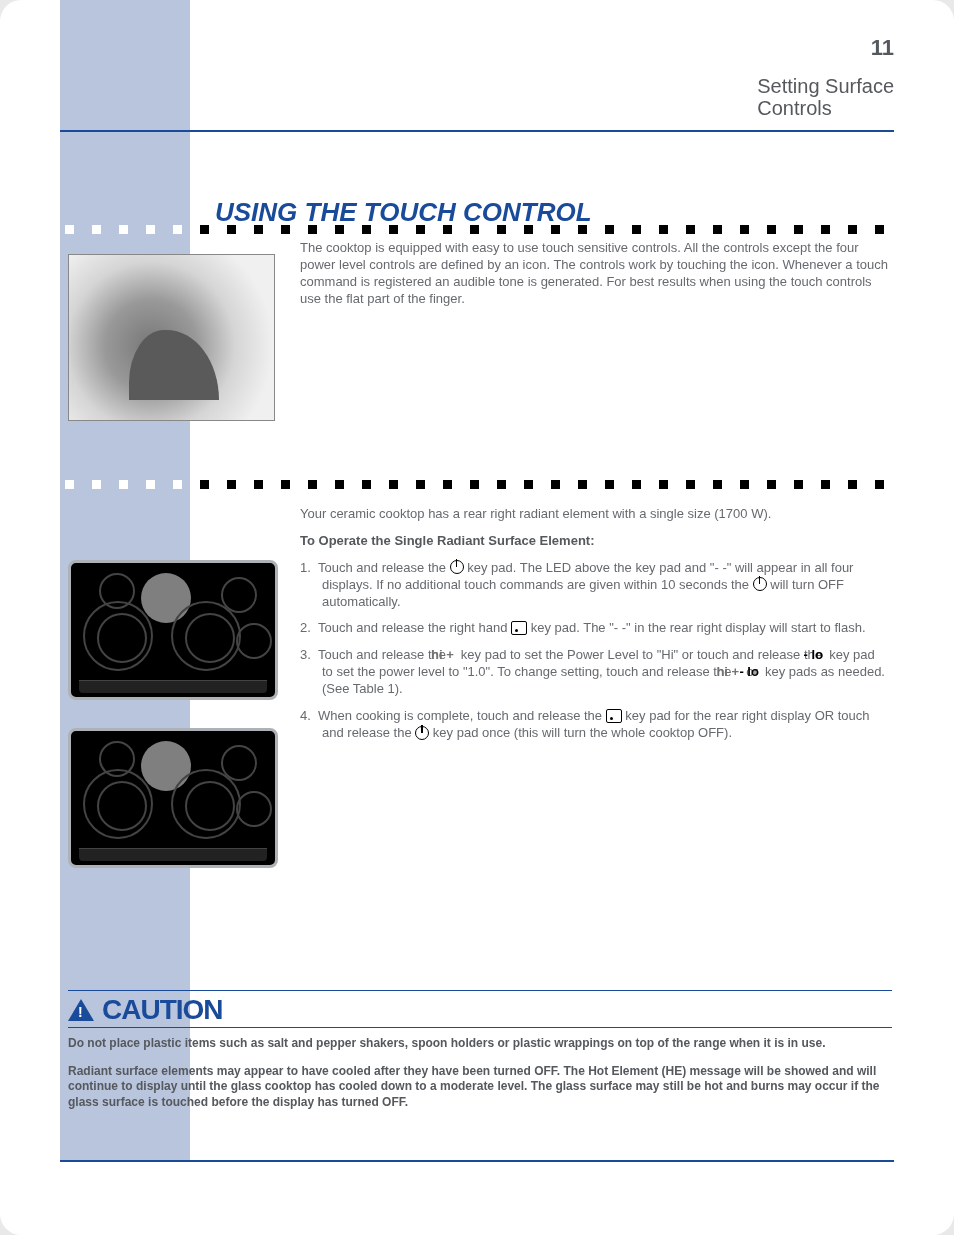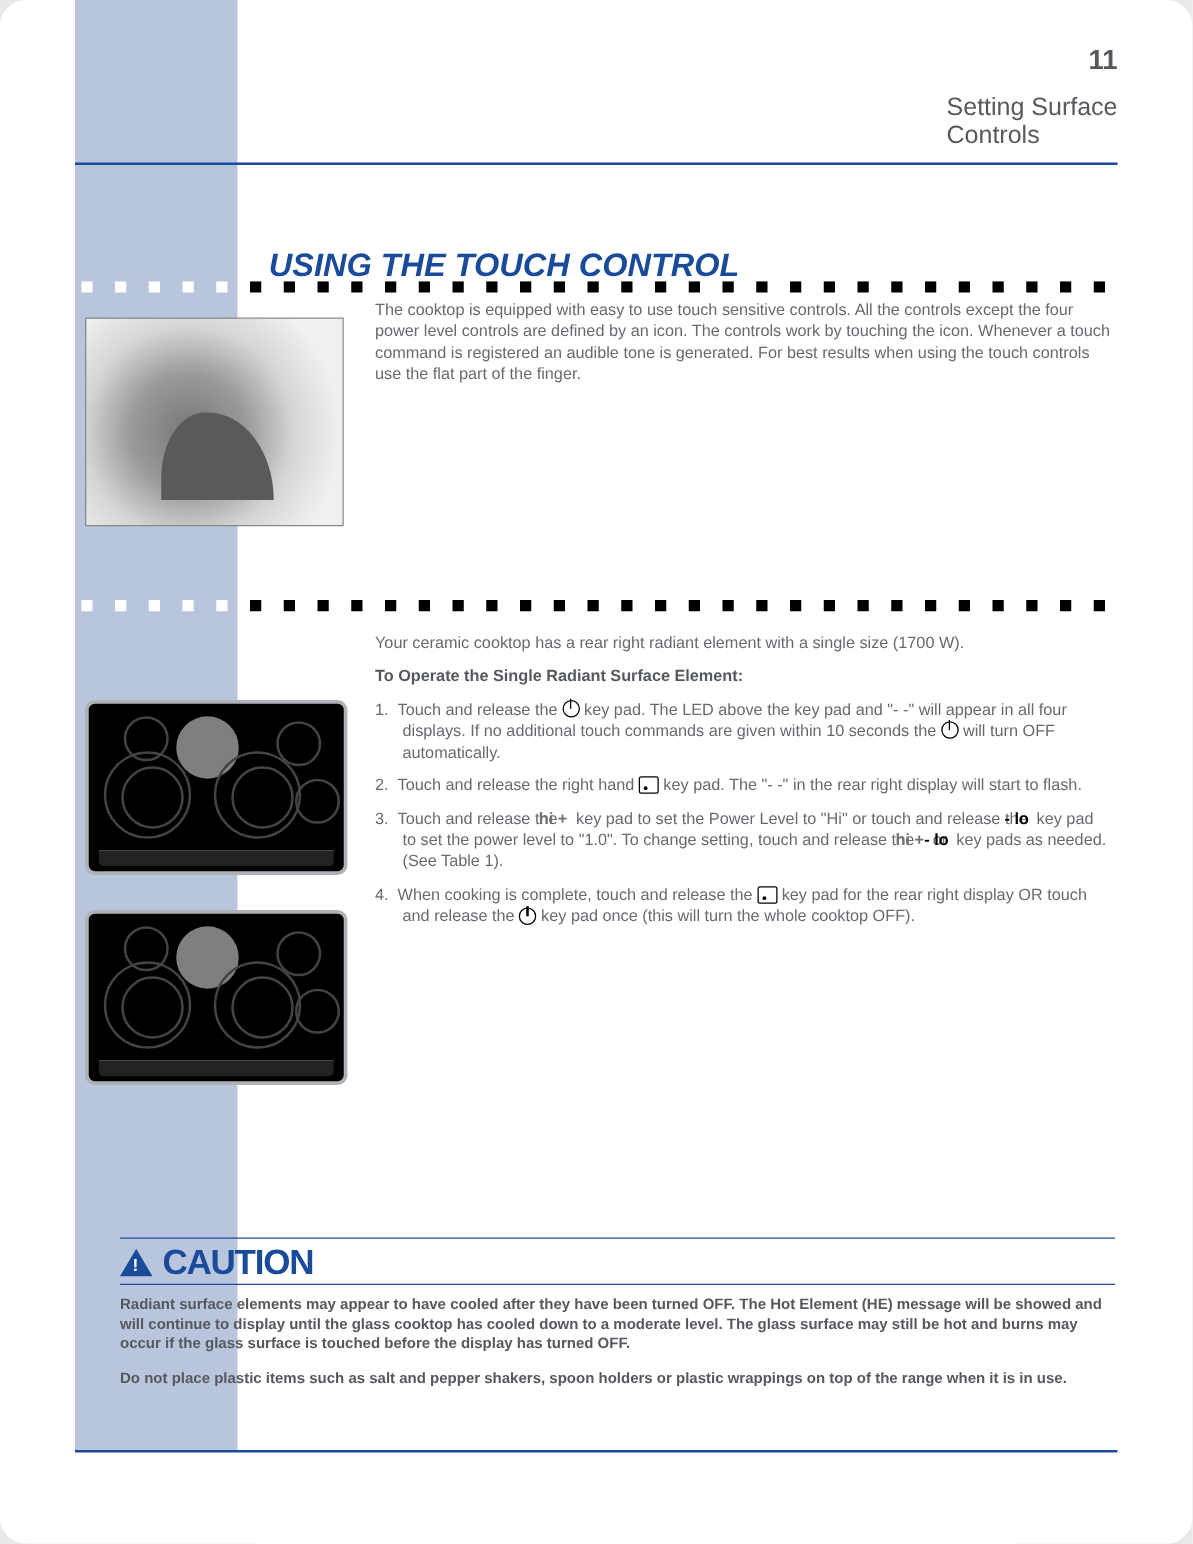--- a/index.html
+++ b/index.html
@@ -169,21 +169,20 @@
 
   .ct1 { left: 68px; top: 560px; width: 210px; height: 140px; }
   .ct2 { left: 68px; top: 728px; width: 210px; height: 140px; }
 
   .caution-box {
     position: absolute;
     left: 68px;
     right: 62px;
     top: 990px;
     z-index: 5;
-    margin-left: 28px;
   }
   .caution-head {
     display: flex;
     align-items: center;
     gap: 8px;
     border-top: 1.5px solid var(--blue);
     border-bottom: 1.5px solid var(--blue);
     padding: 3px 0 1px 0;
   }
   .caution-head .tri {
@@ -413,18 +412,18 @@
       <span> key pad once (this will turn the whole cooktop OFF).</span>
     </p>
   </div>
 
   <div class="caution-box">
     <div class="caution-head">
       <div class="tri"></div>
       <div class="ctext">CAUTION</div>
     </div>
     <div class="caution-body">
+      <p>Do not place plastic items such as salt and pepper shakers, spoon holders or plastic wrappings on top of the range when it is in use.</p>
       <p>Radiant surface elements may appear to have cooled after they have been turned OFF. The Hot Element (HE) message will be showed and will continue to display until the glass cooktop has cooled down to a moderate level. The glass surface may still be hot and burns may occur if the glass surface is touched before the display has turned OFF.</p>
-      <p>Do not place plastic items such as salt and pepper shakers, spoon holders or plastic wrappings on top of the range when it is in use.</p>
     </div>
   </div>
 
 </div>
 
 </body></html>

